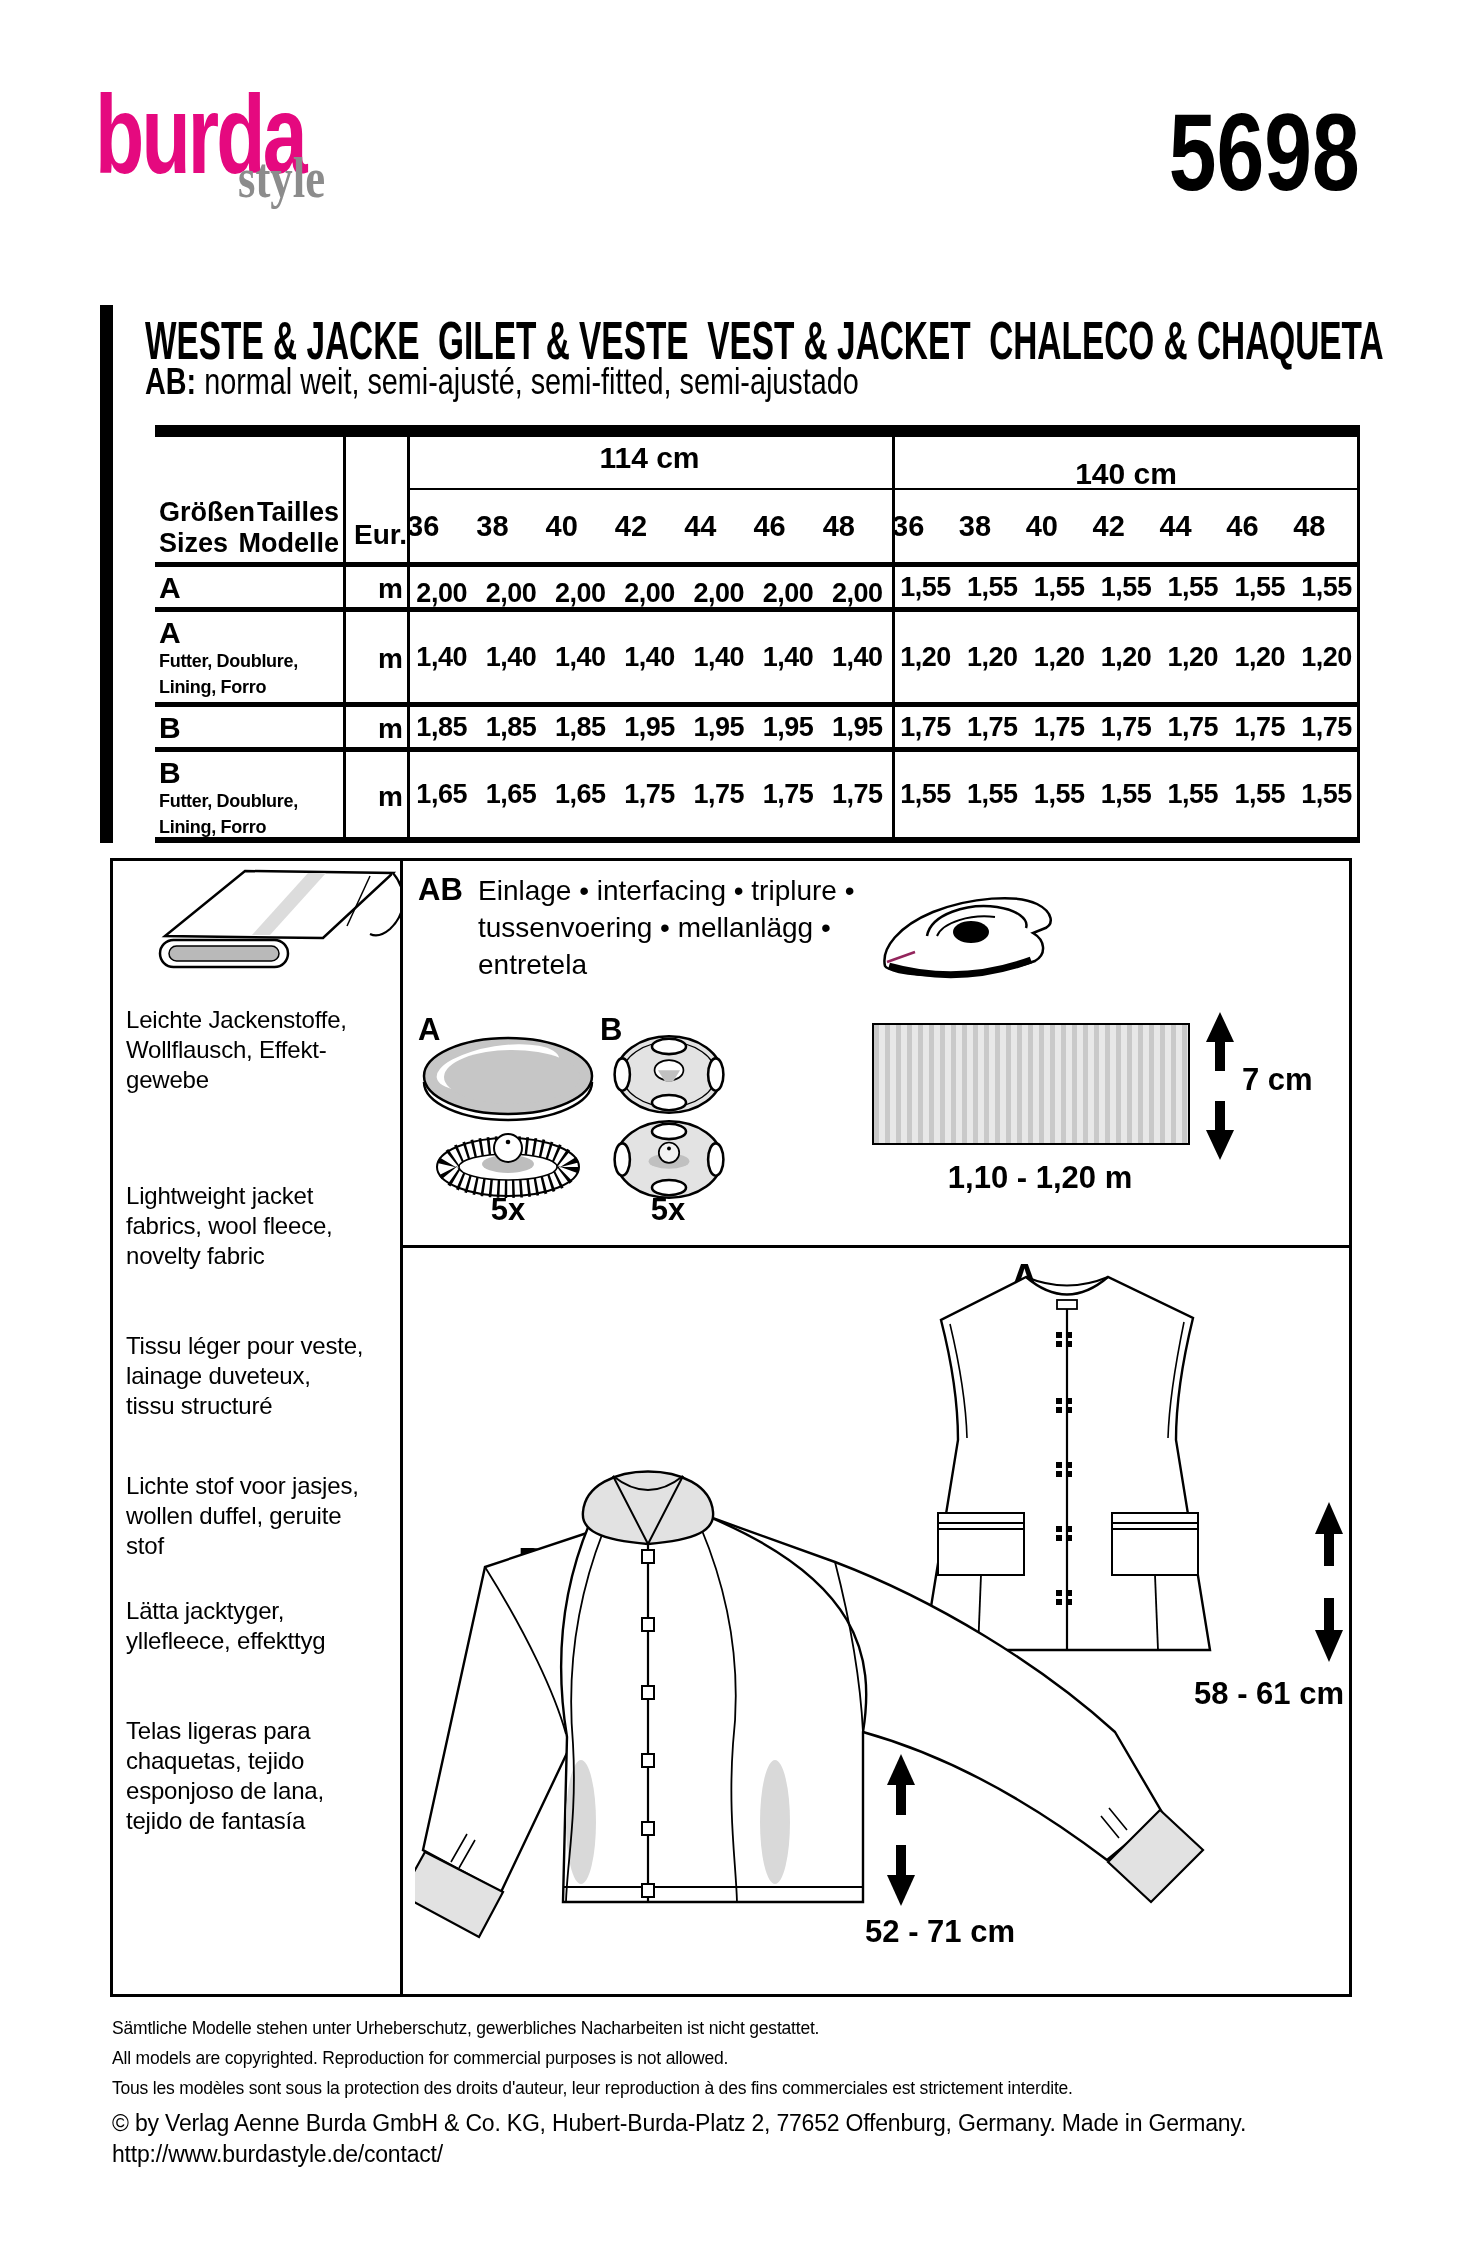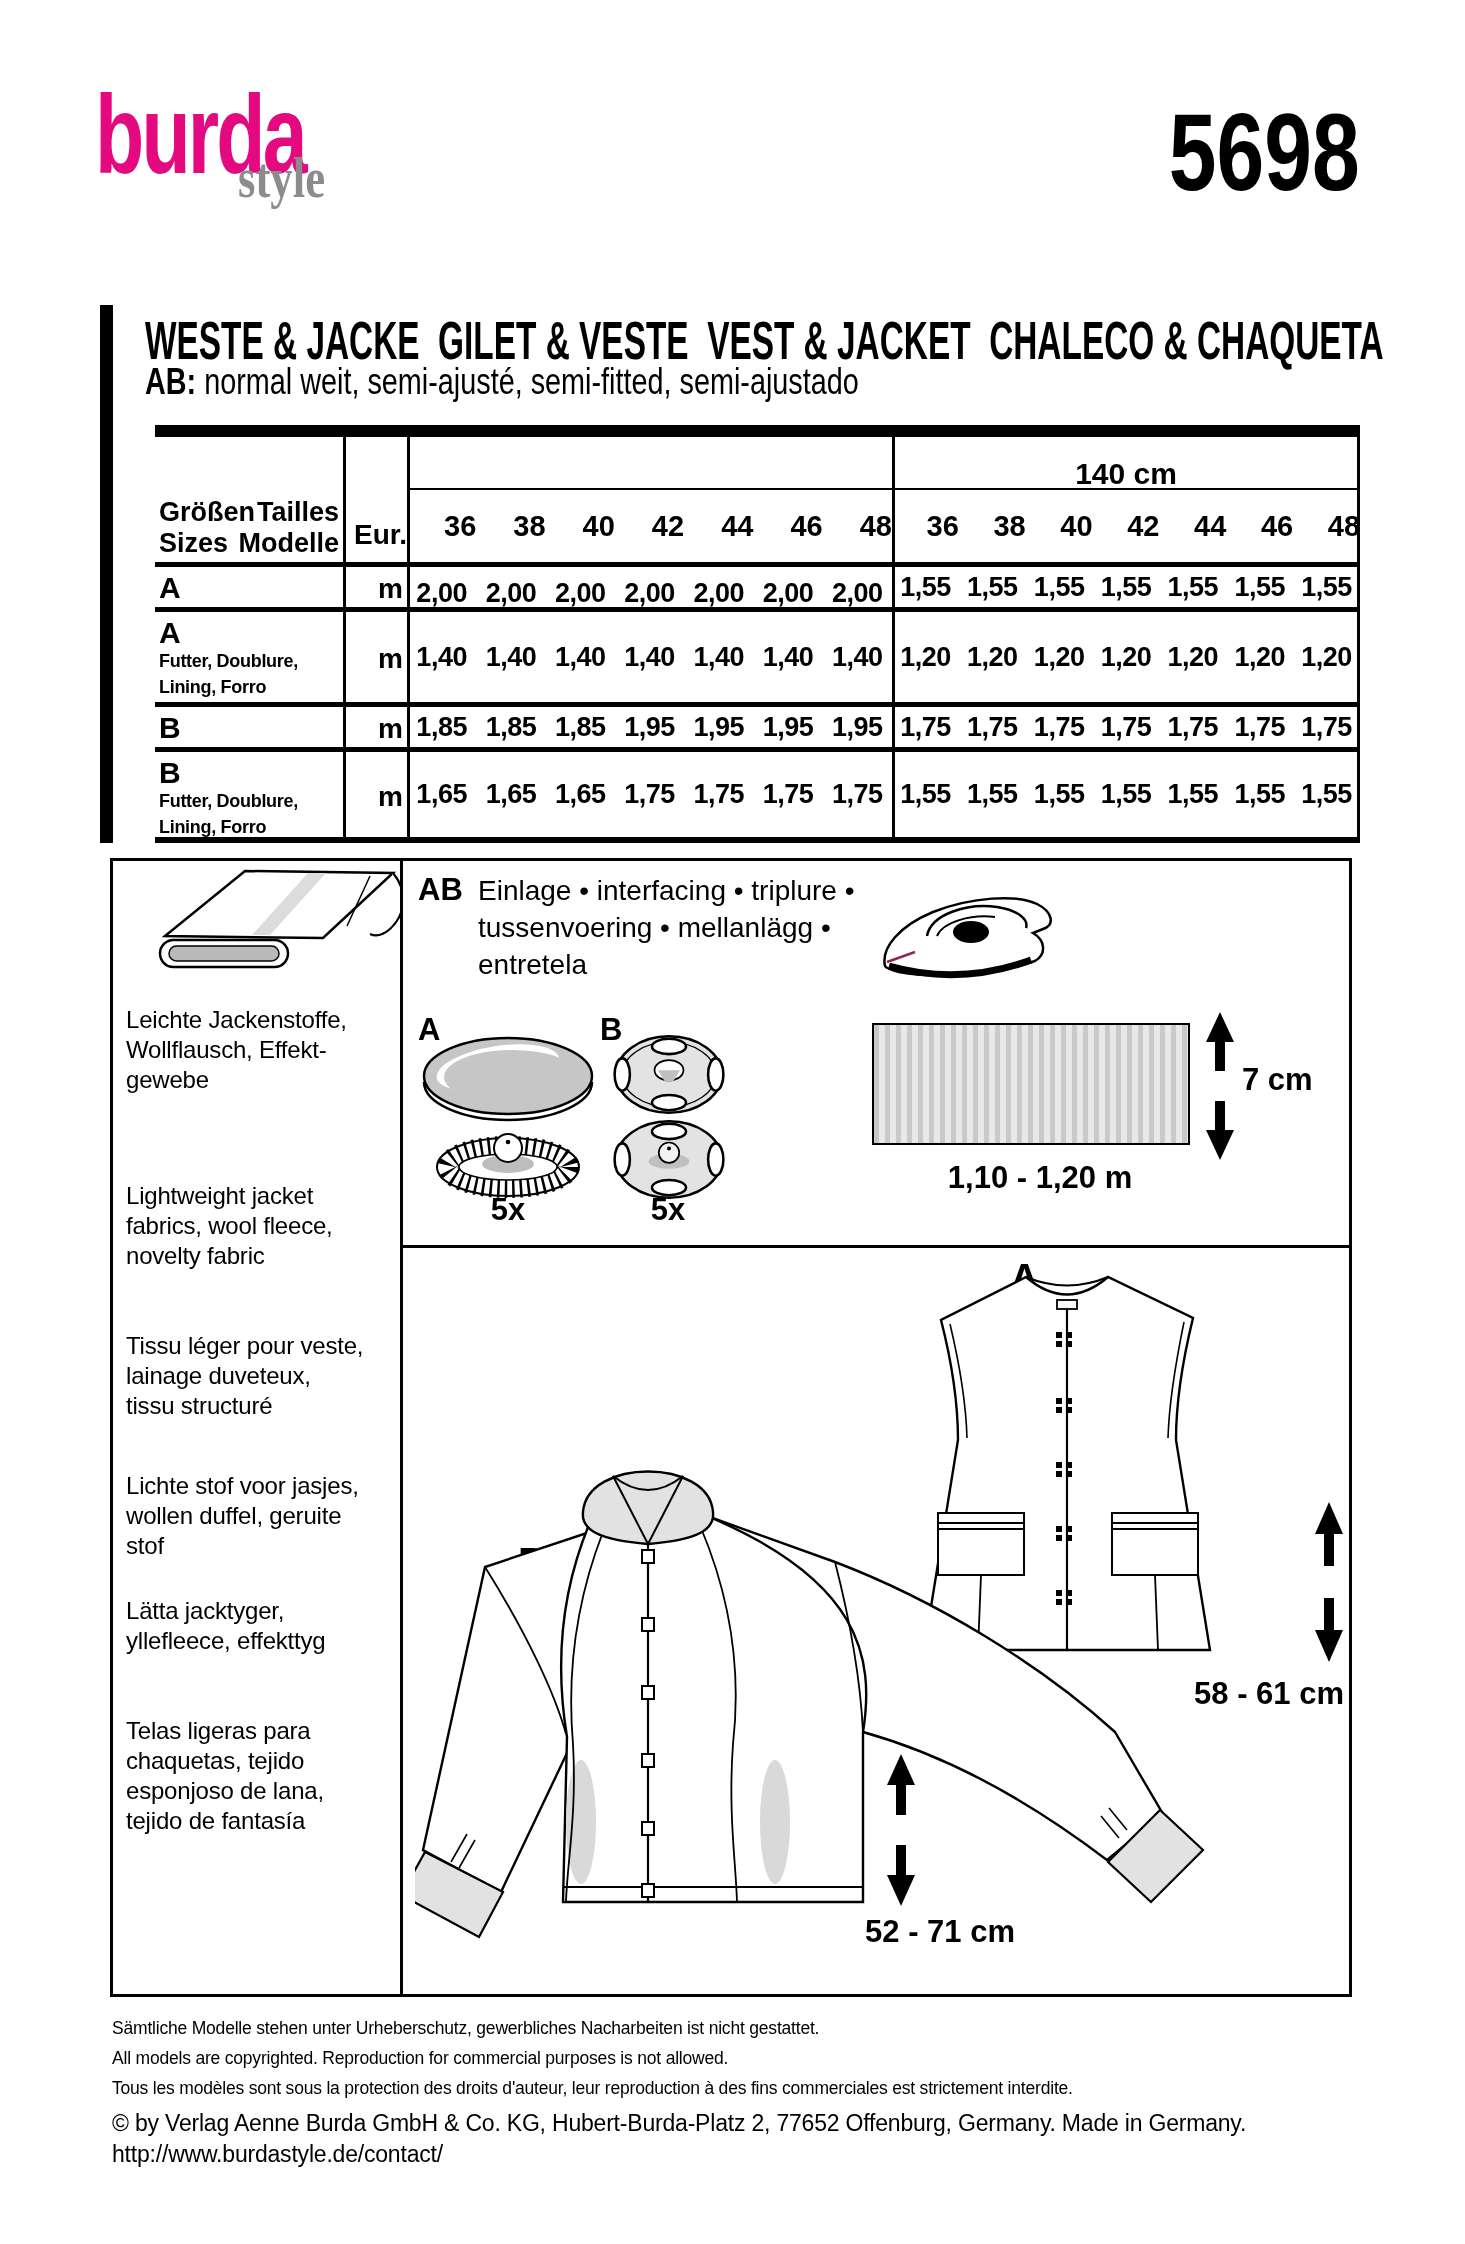--- a/index.html
+++ b/index.html
@@ -15,21 +15,21 @@
   #pattern-no{left:1040px;top:88px;width:320px;text-align:right;font-size:110px;font-weight:bold;}
   
   #title-bar{left:100px;top:305px;width:13px;height:538px;background:#000;}
   #title-main{left:145px;top:310px;font-size:53px;font-weight:bold;white-space:pre;}
   #title-sub{left:145px;top:361px;font-size:36px;white-space:pre;}
   
   #ftable{left:155px;top:425px;width:1205px;height:418px;}
   #ftable .line{position:absolute;background:#000;}
   .cmhead{position:absolute;top:16px;height:47px;font-size:30px;font-weight:bold;text-align:center;}
   .sizes-grp{position:absolute;top:65px;height:72px;display:flex;align-items:center;}
-  .sizes-grp span{flex:1;text-align:right;font-size:29px;font-weight:bold;}
+  .sizes-grp span{flex:1;text-align:left;font-size:29px;font-weight:bold;}
   #sizelabel{position:absolute;left:4px;top:72px;width:180px;font-size:27px;font-weight:bold;}
   #sizelabel .jrow{display:flex;justify-content:space-between;line-height:31px;}
   #eurhead{position:absolute;left:190px;top:94px;width:62px;text-align:right;font-size:28px;font-weight:bold;}
   .trow-label{position:absolute;left:4px;font-size:30px;font-weight:bold;line-height:30px;}
   .trow-sub{font-size:18px;line-height:26px;white-space:pre-line;letter-spacing:-0.3px;}
   .trow-unit{position:absolute;left:190px;width:58px;text-align:right;font-size:28px;font-weight:bold;}
   .vals{position:absolute;display:flex;align-items:center;}
   .vals span{flex:1;text-align:center;font-size:27px;font-weight:bold;letter-spacing:-0.5px;}
   
   #lowerbox{left:110px;top:858px;width:1242px;height:1139px;border:3px solid #000;box-sizing:border-box;}
@@ -60,20 +60,21 @@
   <div class="abs nowrap" id="logo-burda" style="color:#e5097f;"><span class="cx" style="transform:scaleX(0.72);">burda</span></div>
   <div class="abs nowrap" id="logo-style" style="color:#8c8c8c;"><span class="cx" style="transform:scaleX(0.8);">style</span></div>
   <div class="abs nowrap" id="pattern-no"><span class="cx" style="transform:scaleX(0.78);transform-origin:right center;">5698</span></div>
 
   <div class="abs" id="title-bar"></div>
   <div class="abs nowrap" id="title-main"><span class="cx" style="transform:scaleX(0.63);">WESTE &amp; JACKE  GILET &amp; VESTE  VEST &amp; JACKET  CHALECO &amp; CHAQUETA</span></div>
   <div class="abs nowrap" id="title-sub"><span class="cx" style="transform:scaleX(0.8);"><b>AB:</b><span> normal weit, semi-ajusté, semi-fitted, semi-ajustado</span></span></div>
 
   <div class="abs" id="ftable">
     <div class="line" style="left:0;top:0;width:1205px;height:12px;"></div>
+    <div class="cmhead" style="left:252px;width:485px;">114 cm</div>
     <div class="cmhead" style="left:737px;width:468px;margin-top:16px;">140 cm</div>
     <div class="line" style="left:252px;top:63px;width:953px;height:2px;"></div>
     <div id="sizelabel">
       <div class="jrow">
           <span>Größen</span>
           <span>Tailles</span>
         </div>
       <div class="jrow">
           <span>Sizes</span>
           <span>Modelle</span>

